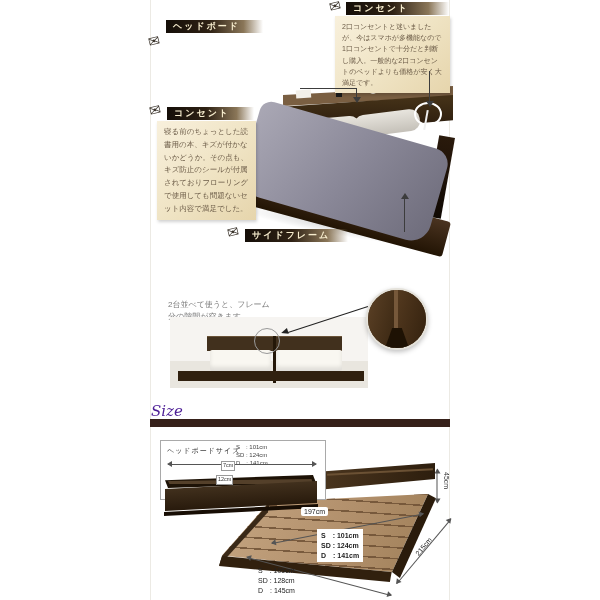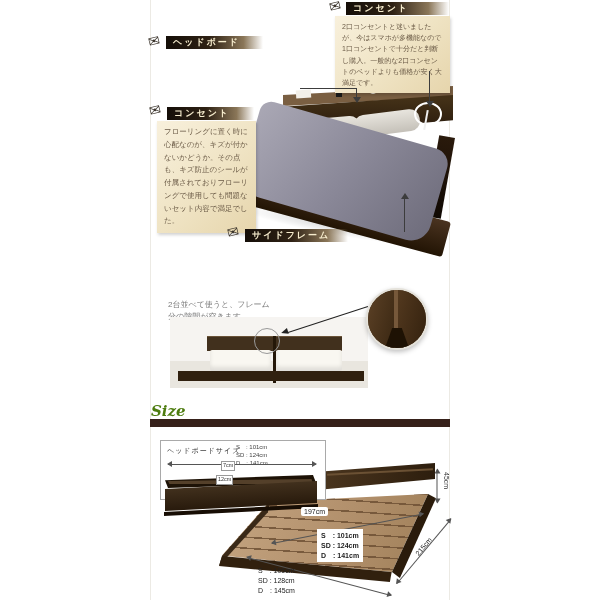--- a/index.html
+++ b/index.html
@@ -50,21 +50,21 @@
           overflow:hidden;background:#3f2b16;box-shadow:0 2px 5px rgba(0,0,0,.25);}
   #qa-mag .p{position:absolute;}
   .m-left{left:0;top:0;width:26px;height:58px;background:linear-gradient(105deg,#5c4126,#3a2712);}
   .m-right{left:30px;top:0;width:28px;height:58px;background:linear-gradient(105deg,#53391f,#33210e);}
   .m-gapline{left:26px;top:0;width:4px;height:58px;background:#76583a;}
   .m-leg{left:17px;bottom:0;width:24px;height:20px;background:#1e1204;clip-path:polygon(30% 0,70% 0,100% 100%,0 100%);}
   #qa-arrow-line{left:288px;top:332px;width:84px;height:1px;background:#222;transform:rotate(-18deg);transform-origin:left center;}
   #qa-arrow-head{left:281px;top:329px;width:0;height:0;border:3.5px solid transparent;border-left:0;border-right:7px solid #222;transform:rotate(-18deg);}
 
   
-  #size-title{left:151px;top:402px;font-family:"DejaVu Serif","Liberation Serif",serif;font-style:italic;font-size:15px;color:#4d7c0f;font-weight:bold;}
+  #size-title{left:151px;top:402px;font-family:"DejaVu Serif","Liberation Serif",serif;font-style:italic;font-size:15px;color:#4c1d95;}
   #size-bar{left:150px;top:419px;width:300px;height:8px;background:#36211a;}
   #hb-box{left:160px;top:440px;width:164px;height:58px;border:1px solid #a9a9a9;background:#fff;}
   #hb-label{left:167px;top:446px;font-size:7px;color:#333;letter-spacing:1px;}
   #hb-dims{left:236px;top:443px;font-size:6px;line-height:1.35;color:#444;}
   .dline{position:absolute;height:1px;background:#555;transform-origin:left center;}
   .dline::before{content:"";position:absolute;left:-1px;top:-3.5px;border:3.5px solid transparent;border-left:0;border-right:5px solid #555;}
   .dline::after{content:"";position:absolute;right:-1px;top:-3.5px;border:3.5px solid transparent;border-right:0;border-left:5px solid #555;}
   #hb-width-arrow{left:168px;top:464px;width:148px;}
   #hb-illus{left:163px;top:465px;width:156px;height:52px;}
   #hb-illus .p{position:absolute;}
@@ -115,39 +115,39 @@
     <div class="p bp-item" style="left:98px;top:10px;width:6px;height:9px;background:#1a1a1a"></div>
     <div class="p bp-item" style="left:130px;top:6px;width:10px;height:10px;border-radius:50%;background:#e8e2d4"></div>
     <div class="p bp-item" style="left:150px;top:8px;width:12px;height:6px;background:#ddd;transform:rotate(-5deg)"></div>
     <div class="p bp-pillow" style="left:56px;top:40px;transform:rotate(-5deg)"></div>
     <div class="p bp-pillow" style="left:116px;top:34px;transform:rotate(-7deg)"></div>
     <div class="p bp-duvet"></div>
     <div class="p bp-outlet"></div>
     <div class="p bp-cord"></div>
   </div>
 
-  <div class="co-bar" style="left:166px;top:36px;width:80px">
+  <div class="co-bar" style="left:166px;top:20px;width:80px">
     <span>ヘッドボード</span>
   </div>
   <span class="env" style="left:148px;top:34px">✉</span>
 
   <div class="co-bar" style="left:346px;top:2px;width:86px">
     <span>コンセント</span>
   </div>
   <span class="env" style="left:329px;top:-1px">✉</span>
   <div class="co-box" style="left:335px;top:16px;width:101px;font-size:7px;line-height:1.6">
     <span>2口コンセントと迷いましたが、今はスマホが多機能なので1口コンセントで十分だと判断し購入。一般的な2口コンセントのベッドよりも価格が安く大満足です。</span>
   </div>
 
   <div class="co-bar" style="left:167px;top:107px;width:70px">
     <span>コンセント</span>
   </div>
   <span class="env" style="left:149px;top:103px">✉</span>
   <div class="co-box" style="left:157px;top:121px;width:85px;font-size:7.5px;line-height:1.7">
-    <span>フローリングに置く時に心配なのが、キズが付かないかどうか。その点も、キズ防止のシールが付属されておりフローリングで使用しても問題ないセット内容で満足でした。</span>
+    <span>寝る前のちょっとした読書用の本、キズが付かないかどうか。その点も、キズ防止のシールが付属されておりフローリングで使用しても問題ないセット内容で満足でした。</span>
   </div>
 
   <div class="co-bar" style="left:245px;top:229px;width:86px">
     <span>サイドフレーム</span>
   </div>
   <span class="env" style="left:227px;top:225px">✉</span>
 
   <div class="ln" style="left:300px;top:88px;width:57px;height:1px"></div>
   <div class="ln" style="left:356px;top:88px;width:1px;height:9px"></div>
   <div class="arr-down" style="left:353px;top:97px"></div>

